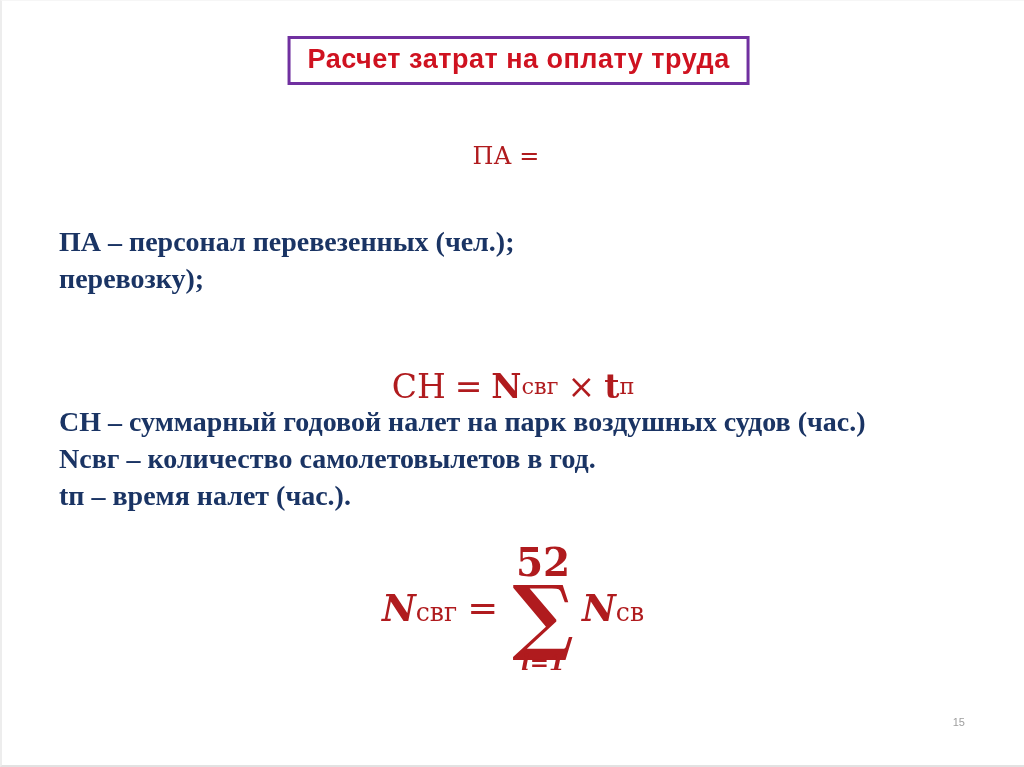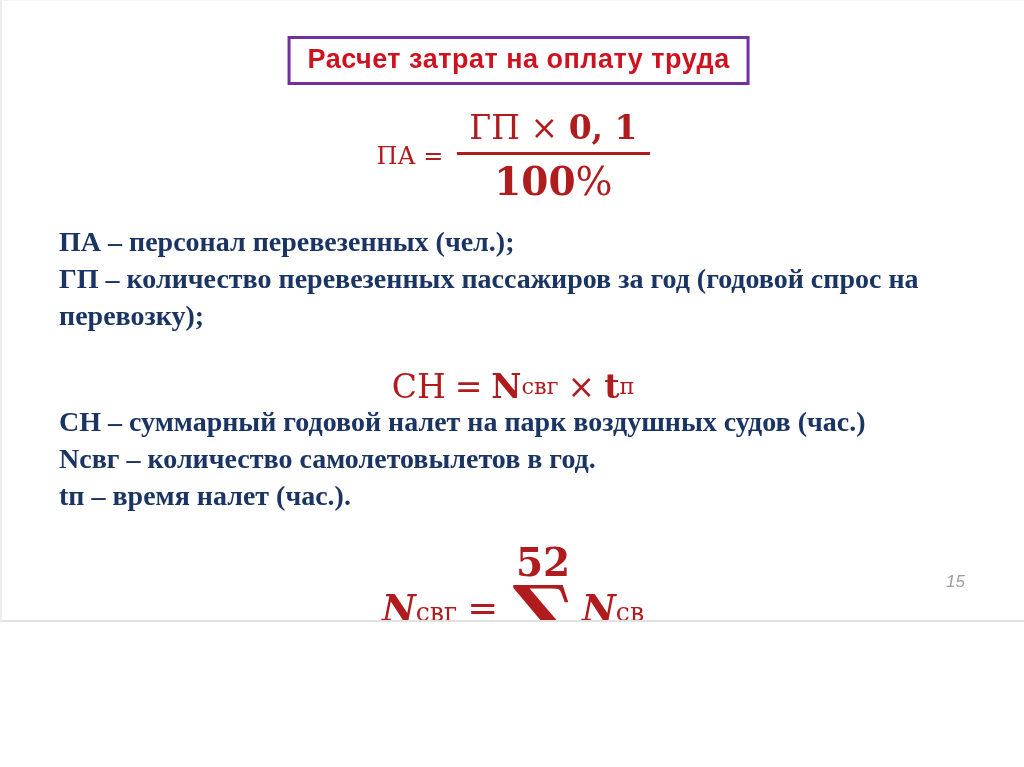--- a/index.html
+++ b/index.html
@@ -1,18 +1,18 @@
 <!DOCTYPE html>
 <html><head>
 <meta charset="utf-8">
 <style>
   * { margin:0; padding:0; box-sizing:border-box; }
   html,body { width:1024px; height:767px; background:#ffffff; }
   .slide {
-    position:relative; width:1024px; height:622px; background:#ffffff;
+    position:relative; width:1024px; height:767px; background:#ffffff;
     border-left:2px solid #ededed; border-bottom:2px solid #e2e2e2; border-top:1px solid #f6f6f6;
     overflow:hidden;
     font-family:"Liberation Serif", serif;
   }
   
   .title-box {
     position:absolute; top:35px; left:512px; transform:translateX(-49%);
     border:3px solid #7030a0; background:#ffffff;
     padding:5px 17px 7px 17px; white-space:nowrap;
   }
@@ -45,45 +45,39 @@
   
   .f3 { top:540px; height:134px; }
   .f3 .side { font-size:37px; display:inline-flex; align-items:baseline; }
   .f3 .eq { font-size:37px; margin:0 14px 0 10px; }
   .sum-stack { display:inline-flex; flex-direction:column; align-items:center; line-height:1; }
   .sum-upper { font-size:39px; font-weight:bold; }
   .sum-sigma { font-size:82px; line-height:0.82; font-weight:bold; }
   .sum-lower { font-size:23px; }
   .f3 .rhs { margin-left:8px; }
   .page-number {
-    position:absolute; right:59px; bottom:28px;
-    font-family:"Liberation Sans", sans-serif; font-size:17px; color:#9e9e9e;font-style:italic;
+    position:absolute; right:59px; bottom:37px;
+    font-family:"Liberation Sans", sans-serif; font-size:11px; color:#9e9e9e;
   }
 </style>
 </head>
 <body>
 
 <div class="slide">
 
   <div class="title-box">
     <span class="title-text">Расчет затрат на оплату труда</span>
   </div>
 
   <div class="formula-row f1 math">
     <span class="lhs"><span>ПА</span>&nbsp;<span>=</span></span>
-    <span class="frac">
-      <span class="num"><span>ГП</span> <span>×</span> <span class="b">0, 1</span></span>
-      <span class="bar"></span>
-      <span class="den"><span class="b">100</span><span>%</span></span>
-    </span>
   </div>
 
   <div class="defs defs1">
     <div>ПА – персонал перевезенных (чел.);</div>
-    <div>ГП – количество перевезенных пассажиров за год (годовой спрос на</div>
     <div>перевозку);</div>
   </div>
 
   <div class="formula-row f2 math">
     <span>СН</span>
     <span class="sp">=</span>
     <span class="b">N</span>
     <span class="sub">свг</span>
     <span class="sp">×</span>
     <span class="b">t</span>

